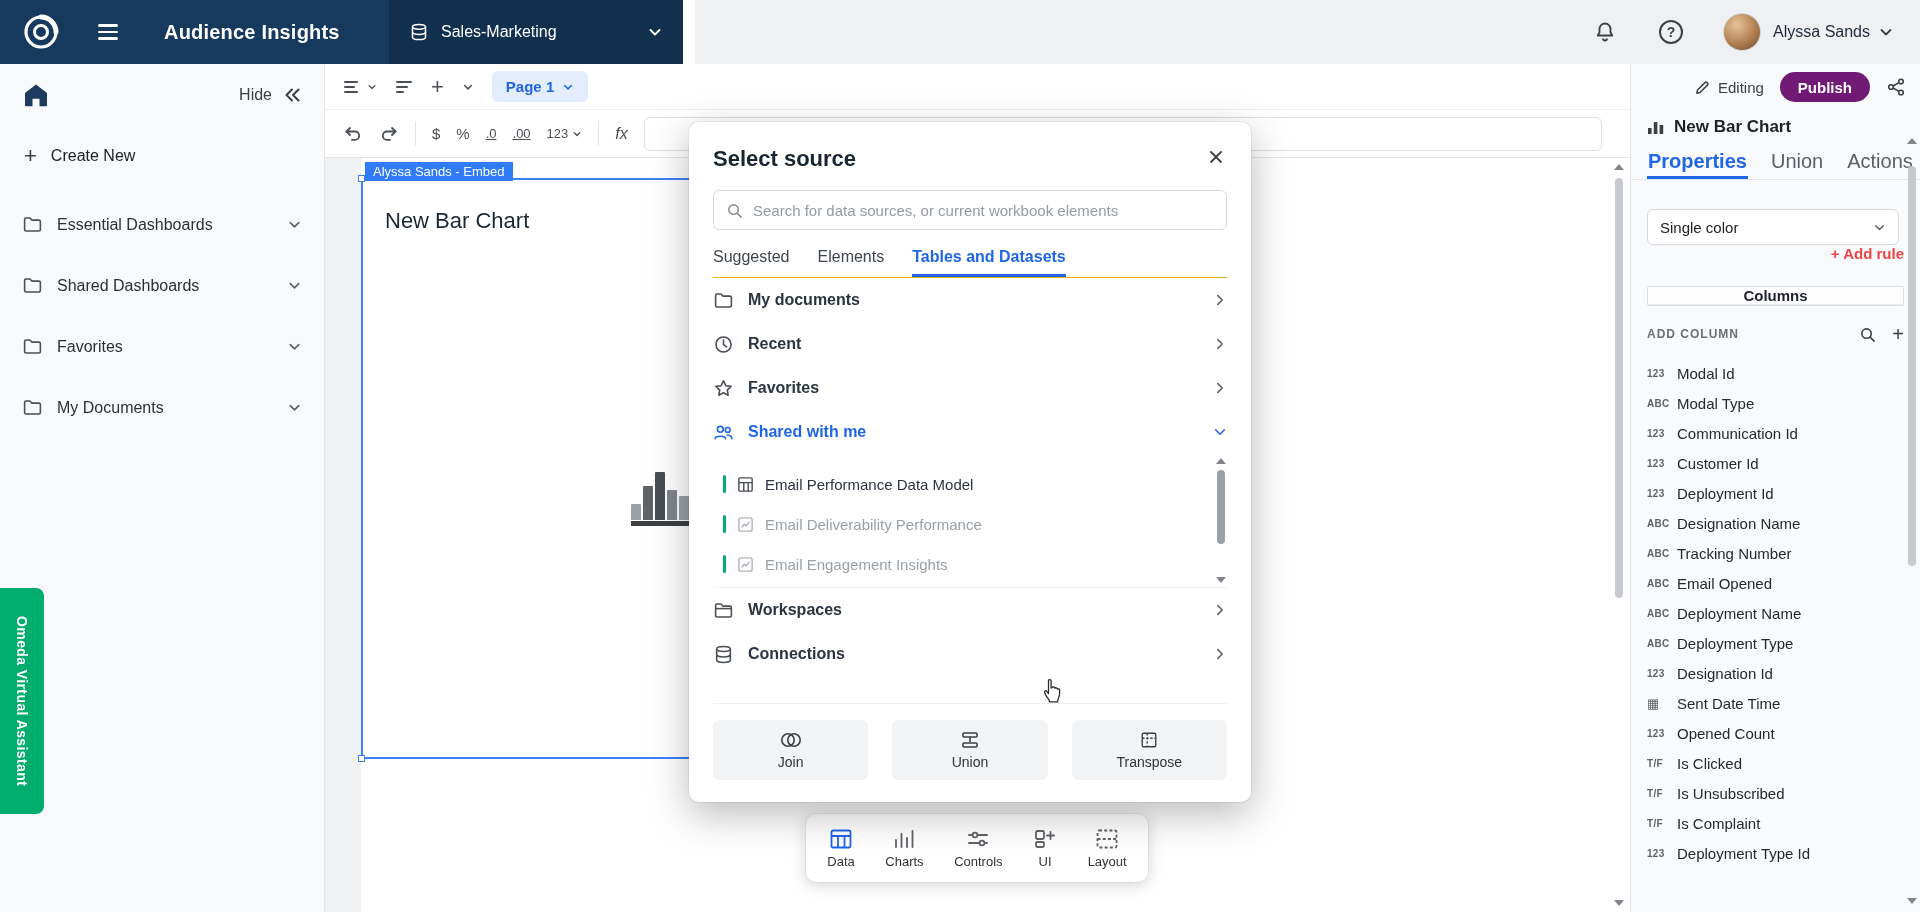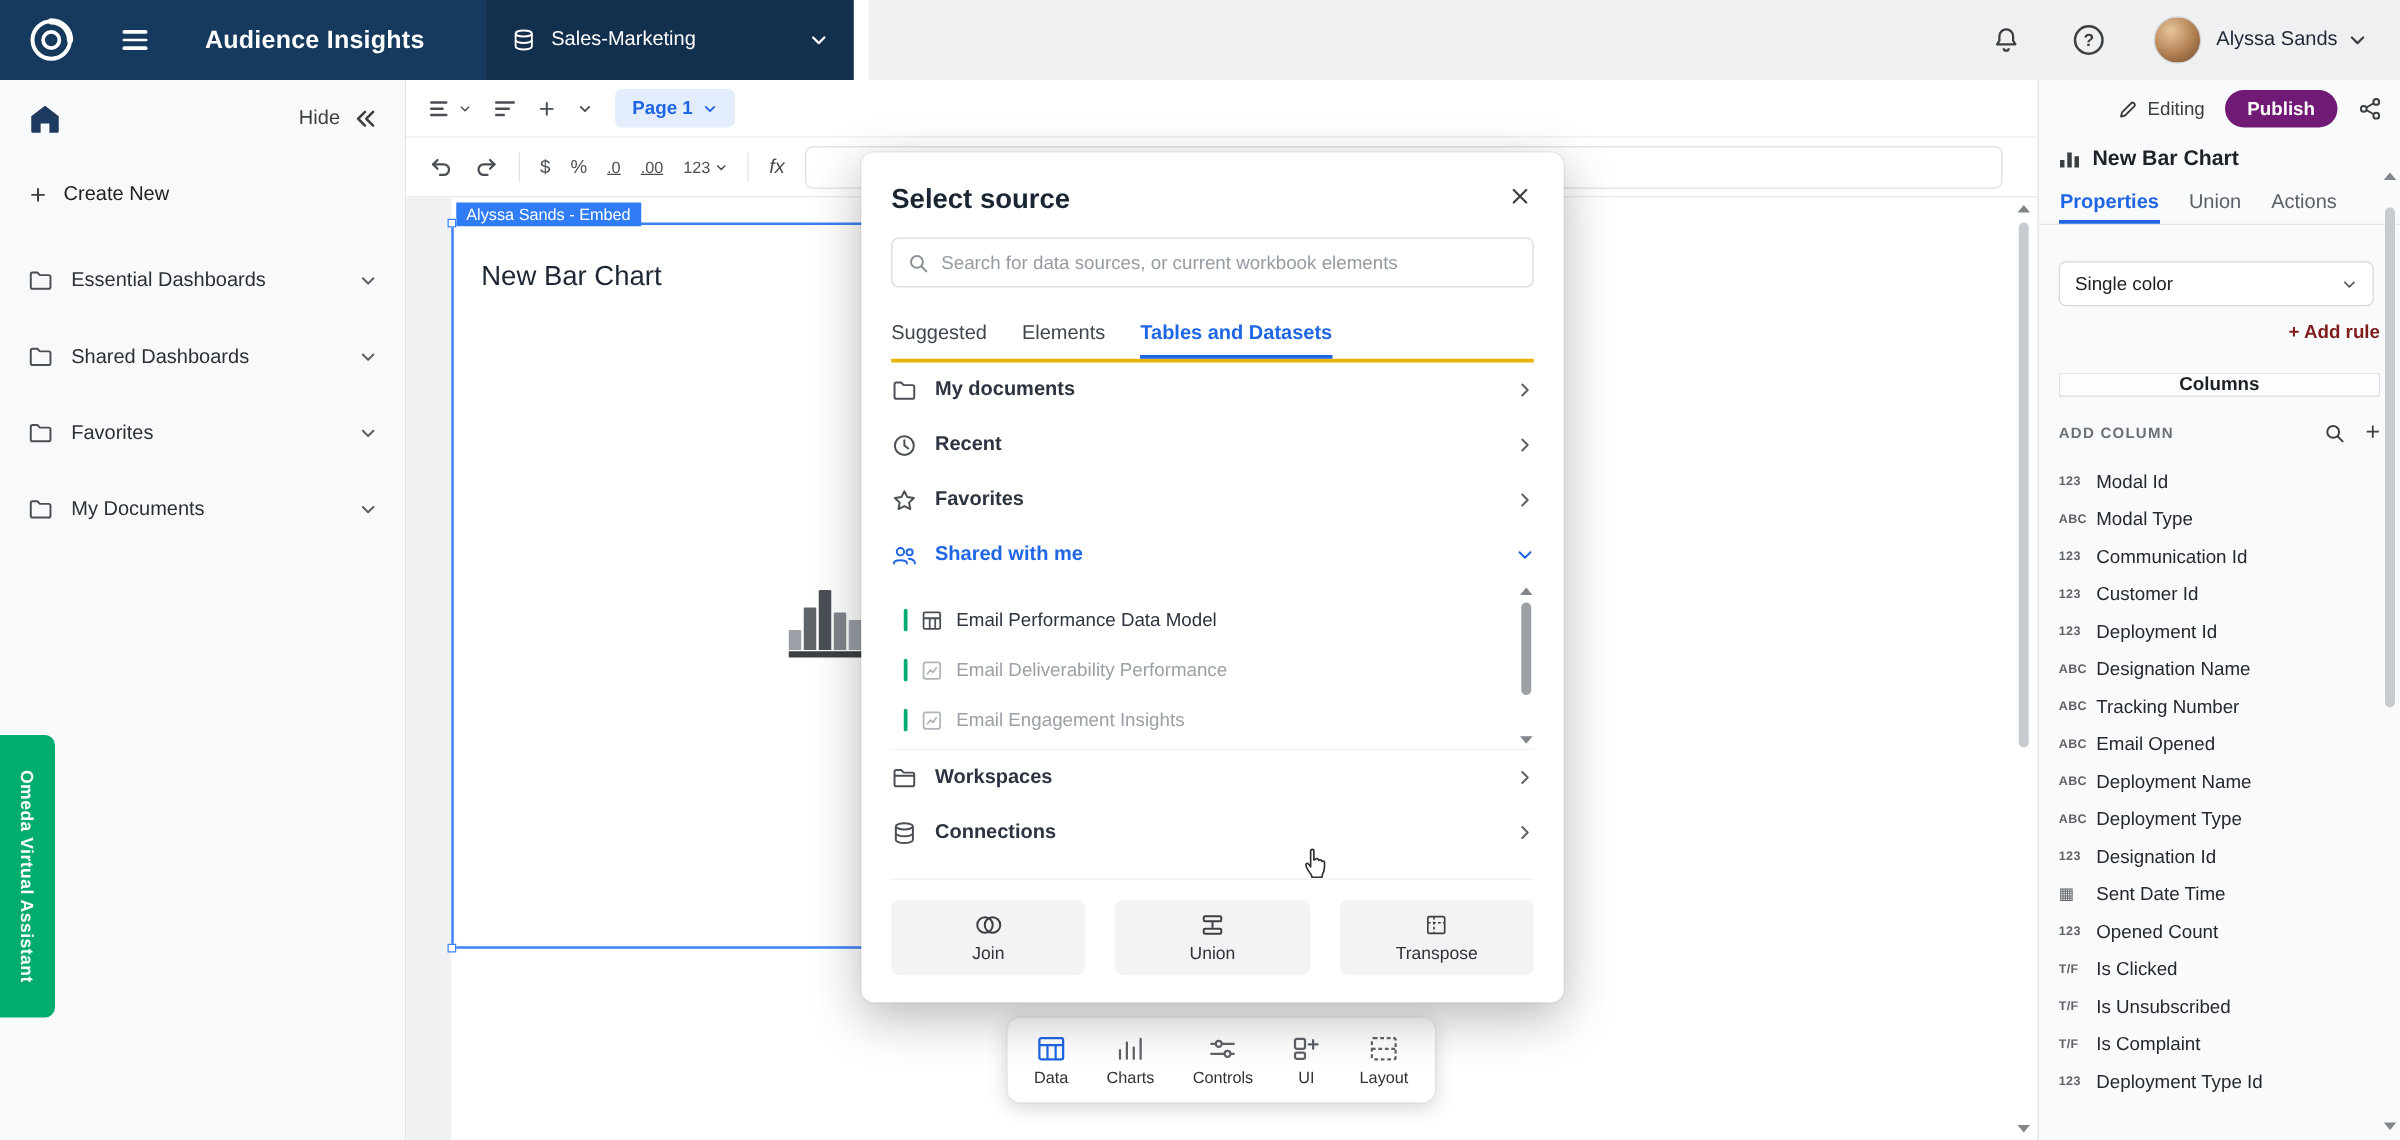--- a/index.html
+++ b/index.html
@@ -73,26 +73,26 @@
   .v-thumb { position:absolute; left:2px; top:16px; width:8px; height:420px; background:#c7cbd0; border-radius:4px; }
 
   
   .rpanel { position:absolute; left:1630px; top:64px; width:290px; height:848px; background:#f9fafb; border-left:1px solid #e2e4e8; }
   .rp-actions { height:46px; display:flex; align-items:center; justify-content:flex-end; gap:16px; padding:0 14px; }
   .editing { display:flex; align-items:center; gap:7px; font-size:15px; color:#3c4043; }
   .publish-btn { background:#701a75; color:#fff; border:none; border-radius:15px; height:30px; padding:0 18px; font-size:15px; font-weight:700; font-family:inherit; }
   .rp-header { height:34px; display:flex; align-items:center; gap:9px; padding:0 16px; }
   .rp-title { font-size:17px; font-weight:700; color:#1d2229; }
   .rp-tabs { height:36px; display:flex; gap:22px; padding:0 16px; border-bottom:1px solid #e4e6e9; }
-  .rp-tab { font-size:16px; color:#5a6068; display:flex; align-items:center; padding:0 1px; }
+  .rp-tab { font-size:20px; color:#5a6068; display:flex; align-items:center; padding:0 1px; }
   .rp-tab.active { color:#1F66E5; font-weight:700; box-shadow:inset 0 -3px 0 #1F66E5; }
   .rp-content { padding:0 16px; position:relative; }
   .color-select { margin-top:29px; height:36px; width:252px; background:#fff; border:1px solid #d5d9de; border-radius:6px; display:flex; align-items:center; padding:0 12px; font-size:15px; color:#202124; }
   .color-select .chev { margin-left:auto; color:#5f6368; }
-  .add-rule { margin-top:12px; text-align:right; font-size:15px; color:#7f1d1d; font-weight:600; }
+  .add-rule { margin-top:0; text-align:right; font-size:15px; color:#ef4444; font-weight:600; }
   .subtabs { margin-top:24px; height:20px; display:flex; border:1px solid #dcdfe3; border-bottom:1px solid #d8dbdf; border-radius:2px; overflow:hidden;flex-direction:column; }
   .subtab { flex:1; display:flex; align-items:center; justify-content:center; font-size:15px; }
   .subtab.active { background:#fdfdfe; color:#1d2229; font-weight:700; }
   .subtab.inactive { background:#e9ebee; color:#4a4f55; border-left:1px solid #dcdfe3; }
   .addcol-row { margin-top:16px; height:24px; display:flex; align-items:center; }
   .addcol-label { font-size:12px; letter-spacing:1px; color:#6a7076; font-weight:700; }
   .addcol-icons { margin-left:auto; display:flex; align-items:center; gap:16px; color:#3c4043; }
   .col-list { margin-top:12px; }
   .col-row { height:30px; display:flex; align-items:center; }
   .col-type { width:30px; font-size:10px; font-weight:700; color:#5f6368; letter-spacing:.3px; }
@@ -103,21 +103,21 @@
   .rp-thumb { position:absolute; left:2px; top:28px; width:8px; height:400px; background:#c7cbd0; border-radius:4px; }
 
   
   .modal { position:absolute; left:689px; top:122px; width:562px; height:680px; background:#fff; border-radius:10px; box-shadow:0 12px 40px rgba(0,0,0,0.28), 0 0 0 1px rgba(0,0,0,0.05); z-index:40; padding:24px 24px 22px; display:flex; flex-direction:column; }
   .modal-head { display:flex; align-items:flex-start; }
   .modal-title { font-size:22px; font-weight:700; color:#1b2633; }
   .modal-close { margin-left:auto; background:none; border:none; color:#3c4043; padding:2px; }
   .modal-search { margin-top:18px; height:40px; border:1px solid #d5d9de; border-radius:6px; display:flex; align-items:center; padding:0 12px; gap:10px; color:#8a9097; }
   .modal-search input { border:none; outline:none; flex:1; font-size:15px; color:#202124; font-family:inherit; background:transparent; }
   .modal-search input::placeholder { color:#959ba3; }
-  .modal-tabs { margin-top:28px; display:flex; gap:28px; border-bottom:3px solid #eab308; }
+  .modal-tabs { margin-top:18px; display:flex; gap:28px; border-bottom:1px solid #eab308; }
   .mtab { padding-bottom:11px; font-size:16px; color:#3f464d; }
   .mtab.active { color:#1F66E5; font-weight:700; box-shadow:inset 0 -3px 0 #1F66E5; }
   .cat-row { height:44px; display:flex; align-items:center; gap:14px; color:#2b3440; }
   .cat-row .label { font-size:16px; font-weight:600; }
   .cat-row .chev { margin-left:auto; color:#5f6368; }
   .cat-row.expanded { color:#1F66E5; }
   .cat-row.expanded .label { color:#1F66E5; }
   .cat-row.expanded .chev { color:#1F66E5; }
   .cat-icon { color:#4a4f55; }
   .shared-list { position:relative; height:134px; padding-top:10px; border-bottom:1px solid #f0f1f3; }

